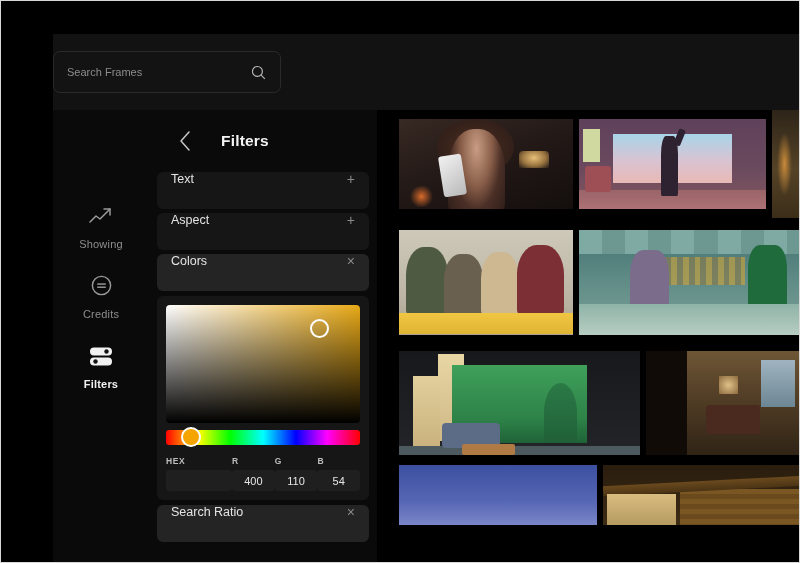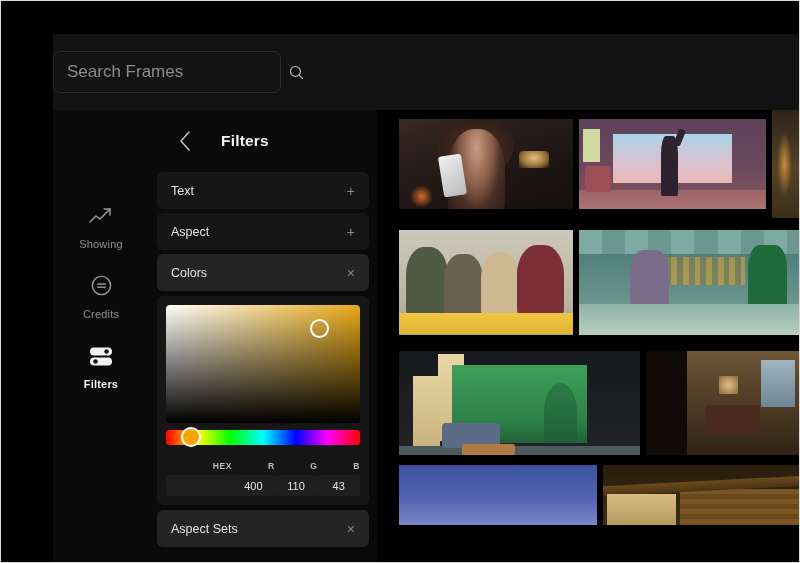--- a/index.html
+++ b/index.html
@@ -50,21 +50,21 @@
     background: #131313;
     display: flex; align-items: center;
     padding: 0 13px;
   }
   #search-input {
     flex: 1;
     background: transparent;
     border: none; outline: none;
     color: #d0d0d0;
     font-family: "Liberation Sans", sans-serif;
-    font-size: 17px;
+    font-size: 11px;
   }
   #search-input::placeholder { color: #8c8c8c; }
   .sicon { width: 17px; height: 17px; flex: 0 0 auto; }
 
   
   #rail {
     position: absolute; left: 0; top: 76px;
     width: 96px; height: 454px;
     background: #0a0a0a;
     padding-top: 82px;
@@ -100,21 +100,21 @@
   #back-btn { width: 48px; display: flex; align-items: center; justify-content: center; cursor: pointer; }
   #panel-title {
     font-size: 15.5px; font-weight: bold; color: #f3f3f3;
     letter-spacing: .2px;
     margin-left: 12px;
   }
   .frow {
     height: 37px;
     background: #161616;
     border-radius: 6px;
-    display: flex; align-items: center;
+    display: flex; 
     padding: 0 14px;
     margin-bottom: 4px;
     cursor: pointer;
   }
   .frow.open { background: #242424; }
   .frow .flabel { flex: 1; font-size: 12.5px; color: #e4e4e4; }
   .frow .fbtn { font-size: 14px; color: #8a8a8a; line-height: 1; user-select: none; }
 
   
   #picker {
@@ -149,21 +149,21 @@
       #0000ff 67%, #ff00ff 83%, #ff0000 100%);
   }
   #hue-knob {
     position: absolute; left: 15px; top: -3px;
     width: 20px; height: 20px;
     border: 2px solid #fff; border-radius: 50%;
     background: #f5a400;
     box-sizing: border-box;
   }
   #fields {
-    display: flex; gap: 0; margin-top: 16px; text-align: right;
+    display: flex; gap: 0; margin-top: 11px;
   }
   .fld-hex { flex: 1.55; }
   .fld { flex: 1; }
   .fld-cap {
     font-size: 8.5px; font-weight: bold;
     color: #bdbdbd; letter-spacing: .6px;
     margin-bottom: 4px;
   }
   .fld-box {
     height: 21px;
@@ -390,27 +390,27 @@
           <div class="fld">
             <div class="fld-cap">R</div>
             <div class="fld-box">400</div>
           </div>
           <div class="fld">
             <div class="fld-cap">G</div>
             <div class="fld-box">110</div>
           </div>
           <div class="fld">
             <div class="fld-cap">B</div>
-            <div class="fld-box">43</div>
+            <div class="fld-box">54</div>
           </div>
         </div>
       </div>
 
       <div class="frow open">
-        <span class="flabel">Aspect Sets</span>
+        <span class="flabel">Search Ratio</span>
         <span class="fbtn">×</span>
       </div>
     </div>
 
     <div id="grid-area">
 
 
       <div id="grid">
 
         <div class="grow">

